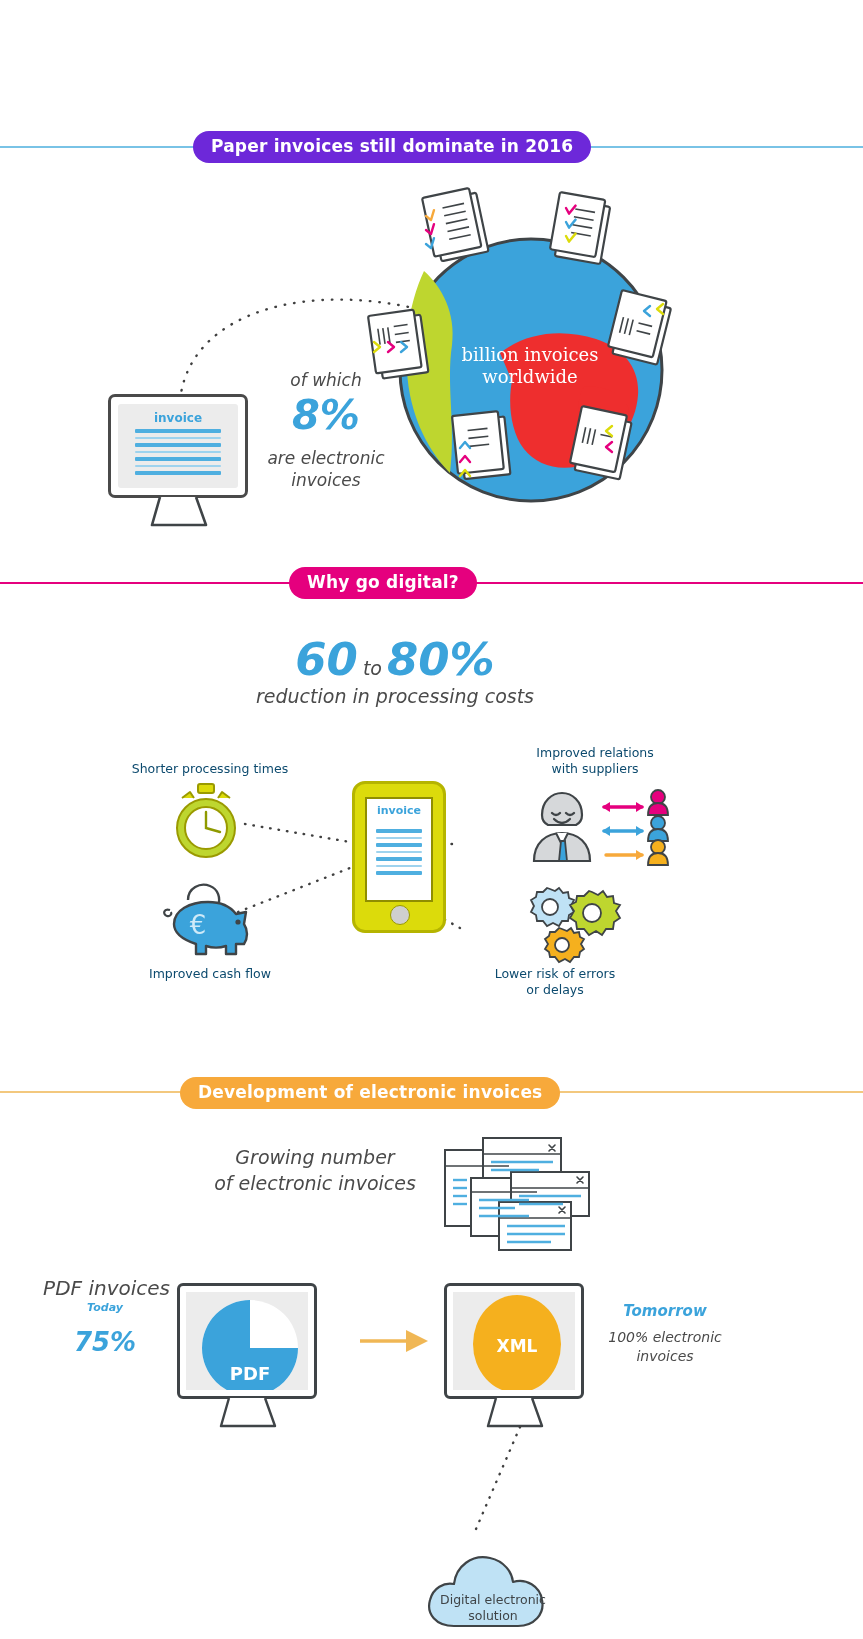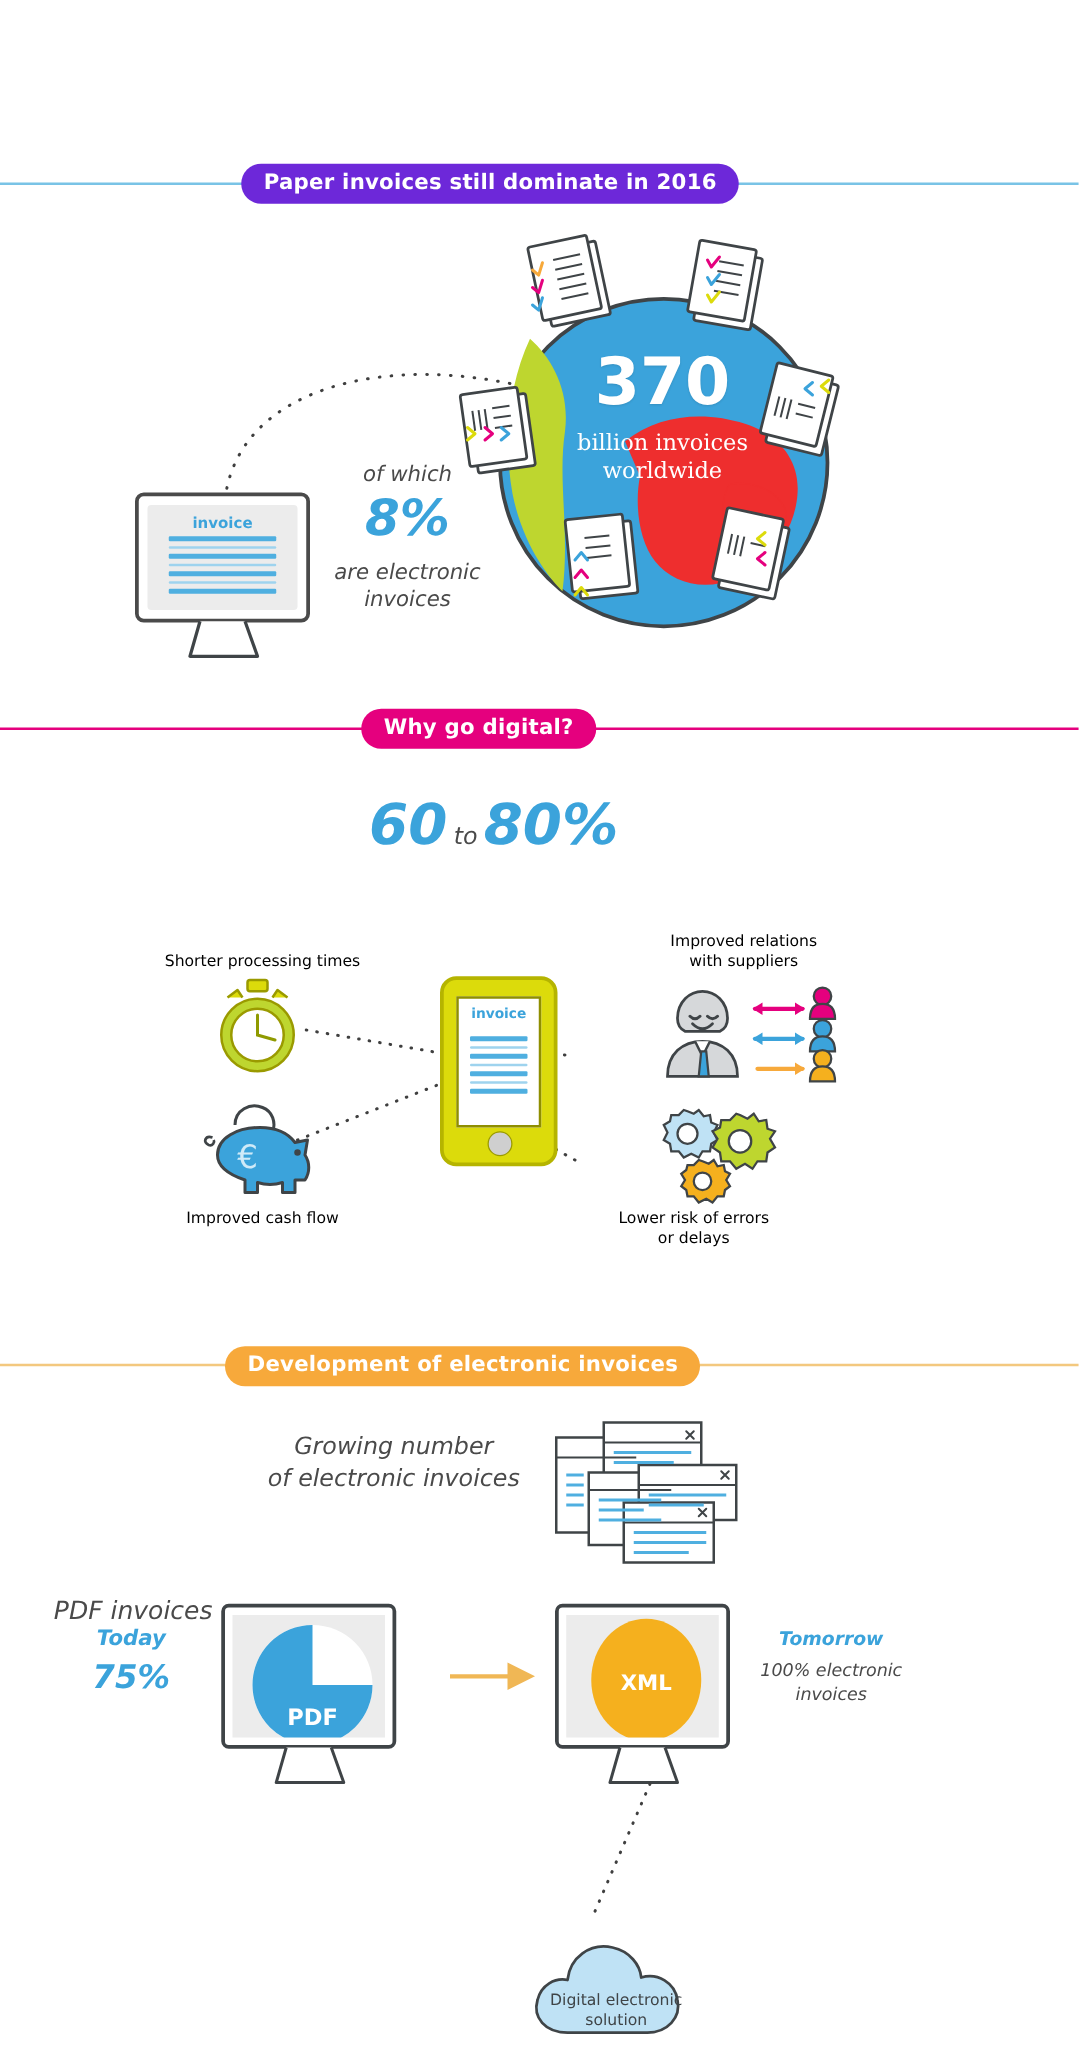--- a/index.html
+++ b/index.html
@@ -100,37 +100,37 @@
     color:#fff;font-size:18px;line-height:1.2;font-weight:400;
     font-family:"DejaVu Serif", serif;
   }
 
   
   #sec2-stat{left:0px;top:633px;width:790px;text-align:center;}
   #sec2-stat .n{font-size:45px;font-weight:700;color:#3BA3DB;vertical-align:baseline;}
   #sec2-stat .to{font-size:19px;color:#4a4a4a;padding:0 5px;}
   #sec2-sub{left:0px;top:685px;width:790px;text-align:center;font-size:19px;}
 
-  .cap{position:absolute;font-family:"DejaVu Sans", sans-serif;font-size:12.5px;color:#000000;text-align:center;line-height:1.3;}
+  .cap{position:absolute;font-family:"DejaVu Sans", sans-serif;font-size:12.5px;color:#0c4a6e;text-align:center;line-height:1.3;}
 
   
   .phone{
     position:absolute;left:352px;top:781px;width:94px;height:152px;
     background:#DCDB0B;border:3px solid #B5B400;border-radius:13px;box-sizing:border-box;
   }
   .phone-screen{position:absolute;left:10px;top:13px;right:10px;bottom:28px;background:#fff;border:2px solid #8f8e00;}
   .phone-home{position:absolute;left:50%;margin-left:-9px;bottom:5px;width:18px;height:18px;border-radius:50%;background:#cfcfcf;border:1px solid #9a9a00;}
 
   
   #sec3-grow{left:190px;top:1145px;width:250px;text-align:center;font-size:19px;line-height:1.35;}
 
   .tmonitor{position:absolute;border:3px solid #3f4447;border-radius:6px;background:#fff;box-sizing:border-box;}
   .tmonitor .tscreen{position:absolute;left:6px;top:6px;right:6px;bottom:6px;background:#ececec;overflow:hidden;}
 
-  #today-lbl{left:40px;top:1301px;width:130px;text-align:center;font-size:17px;font-weight:700;color:#3BA3DB;}
+  #today-lbl{left:40px;top:1301px;width:130px;text-align:center;font-size:11px;font-weight:700;color:#3BA3DB;}
   #today-pct{left:40px;top:1327px;width:130px;text-align:center;font-size:26px;font-weight:700;color:#3BA3DB;}
   #today-sub{left:40px;top:1276px;width:130px;text-align:right;font-size:20px;}
 
   #tmrw-lbl{left:595px;top:1302px;width:140px;text-align:center;font-size:15px;font-weight:700;color:#3BA3DB;}
   #tmrw-sub{left:585px;top:1328px;width:160px;text-align:center;font-size:14px;line-height:1.35;}
 
   .cloud-txt{
     position:absolute;left:428px;top:1592px;width:130px;text-align:center;
     font-size:12.5px;color:#3f4447;line-height:1.25;
     font-family:"DejaVu Sans", sans-serif;
@@ -150,21 +150,20 @@
   <svg style="position:absolute;left:150px;top:250px;width:290px;height:160px;">
     <path d="M30 150 C40 60,160 30,280 62" fill="none" stroke="#3f3f3f" stroke-width="2.4" stroke-linecap="round" stroke-dasharray="0.5 9"></path>
   </svg>
 
   <svg style="position:absolute;left:388px;top:235px;width:286px;height:270px;">
     <circle cx="143" cy="135" r="131" fill="#3BA3DB" stroke="#3f4447" stroke-width="3"></circle>
     <path d="M36 36 C20 70,14 115,22 160 C30 200,50 226,62 238 C68 190,58 150,64 110 C68 78,54 52,36 36 Z" fill="#BED62F"></path>
     <path d="M112 118 C140 96,176 94,208 104 C236 113,252 134,250 160 C248 190,228 216,200 228 C176 238,150 232,136 214 C122 196,120 166,124 146 Z" fill="#EE2E2E"></path>
     <path d="M196 152 C216 150,234 158,240 172 C244 186,236 200,222 204 C208 208,196 200,192 186 C189 174,190 160,196 152 Z" fill="#EE2E2E" stroke="#EE2E2E"></path>
   </svg>
-  <div class="globe-num">370</div>
   <div class="globe-sub">
     <span>billion invoices</span><br>
     <span>worldwide</span>
   </div>
 
   <svg style="position:absolute;left:360px;top:190px;width:340px;height:310px;">
     <g fill="#fff" stroke="#3f4447" stroke-width="2.2">
       <g transform="translate(62,8) rotate(-12)">
           <rect x="6" y="6" width="48" height="60" rx="2"></rect>
           <rect x="0" y="0" width="48" height="60" rx="2"></rect>
@@ -275,20 +274,21 @@
     <span>are electronic</span><br>
     <span>invoices</span>
   </div>
 
   <div class="rule" style="top:582px;background:#E5007E;height:1.5px;"></div>
   <div class="banner pink" style="left:289px;top:567px;">Why go digital?</div>
 
   <div class="txt" id="sec2-stat">
     <span class="n">60</span><span class="to">to</span><span class="n">80%</span>
   </div>
+  <div class="txt" id="sec2-sub">reduction in processing costs</div>
 
   <svg style="position:absolute;left:200px;top:800px;width:420px;height:160px;">
     <g stroke="#3f3f3f" stroke-width="2.4" stroke-linecap="round" stroke-dasharray="0.5 8" fill="none">
       <line x1="45" y1="24" x2="150" y2="42"></line>
       <line x1="38" y1="112" x2="150" y2="68"></line>
       <line x1="252" y1="44" x2="152" y2="42"></line>
       <line x1="260" y1="128" x2="152" y2="68"></line>
     </g>
   </svg>
 

